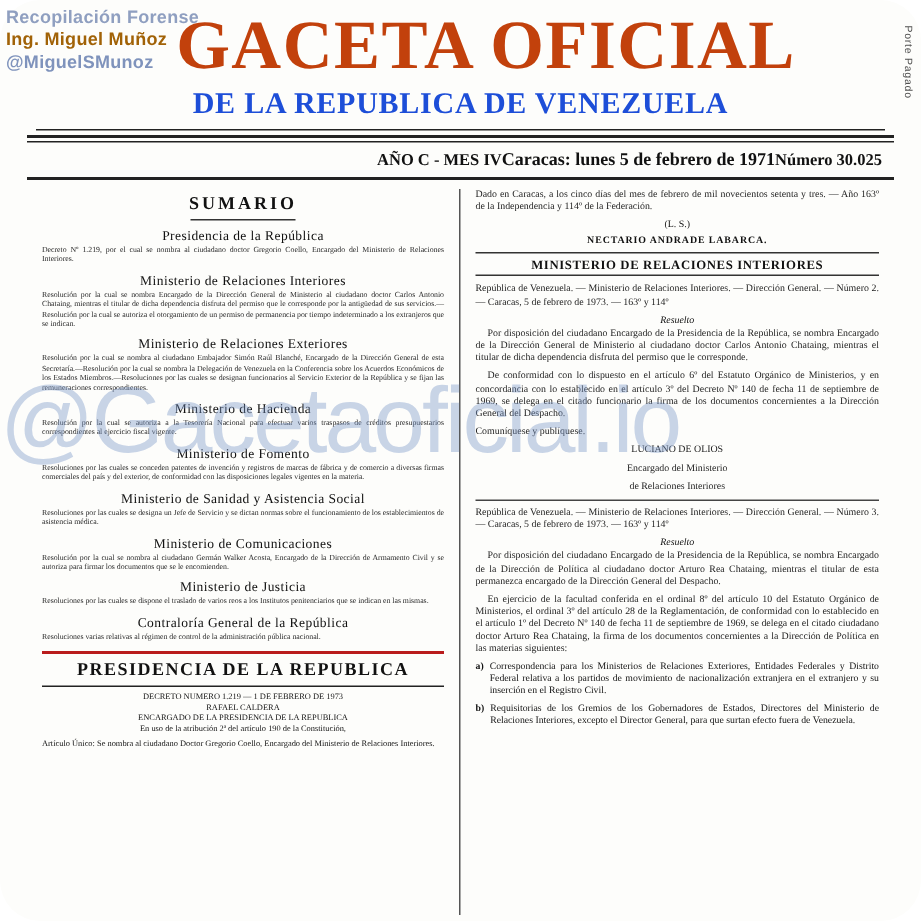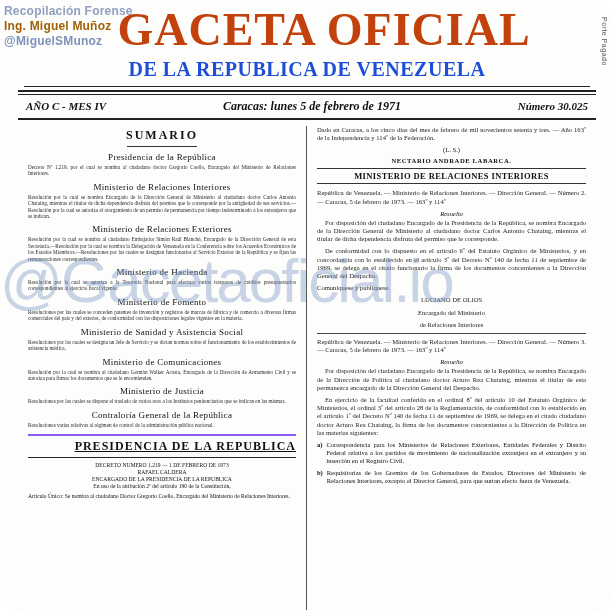--- a/index.html
+++ b/index.html
@@ -74,27 +74,26 @@
     margin:5px 24px 0 24px;
   }
   .rule-pair{
     border-top:2px solid #222;
     border-bottom:1px solid #222;
     height:2px;
     margin:3px 18px 0 18px;
   }
   .issue-line{
     display:flex;
-    justify-content:space-between;
+    justify-content:flex-end;
     align-items:baseline;
     margin:4px 26px 0 26px;
     font-family:"Liberation Serif", serif;
     font-size:11px;
     font-weight:bold;
-    font-style:italic;
   }
   .issue-line .mid{font-size:12px;}
   .rule-under-issue{
     border-top:2px solid #222;
     margin:4px 18px 0 18px;
   }
 
   
   .side-tag{
     position:absolute;
@@ -186,29 +185,28 @@
     padding:2px 0;
     margin:4px 0 5px 0;
   }
   .res-label{
     text-align:center;
     font-size:6.6px;
     font-style:italic;
     margin:2px 0 2px 0;
   }
   .presidencia{
-    text-align:right;
+    text-align:center;
     font-weight:bold;
     font-size:12px;
     letter-spacing:1px;
-    border-top:2px solid #8b5cf6;
+    border-top:2px solid #b91c1c;
     border-bottom:1px solid #222;
     padding:3px 0 3px 0;
     margin:6px 0 4px 0;
-    text-decoration:underline;
   }
   .decreto-head{
     text-align:center;
     font-size:5.6px;
     line-height:7px;
     margin:2px 0 3px 0;
   }
   .item-lines{
     font-size:5.6px;
     line-height:6.6px;

